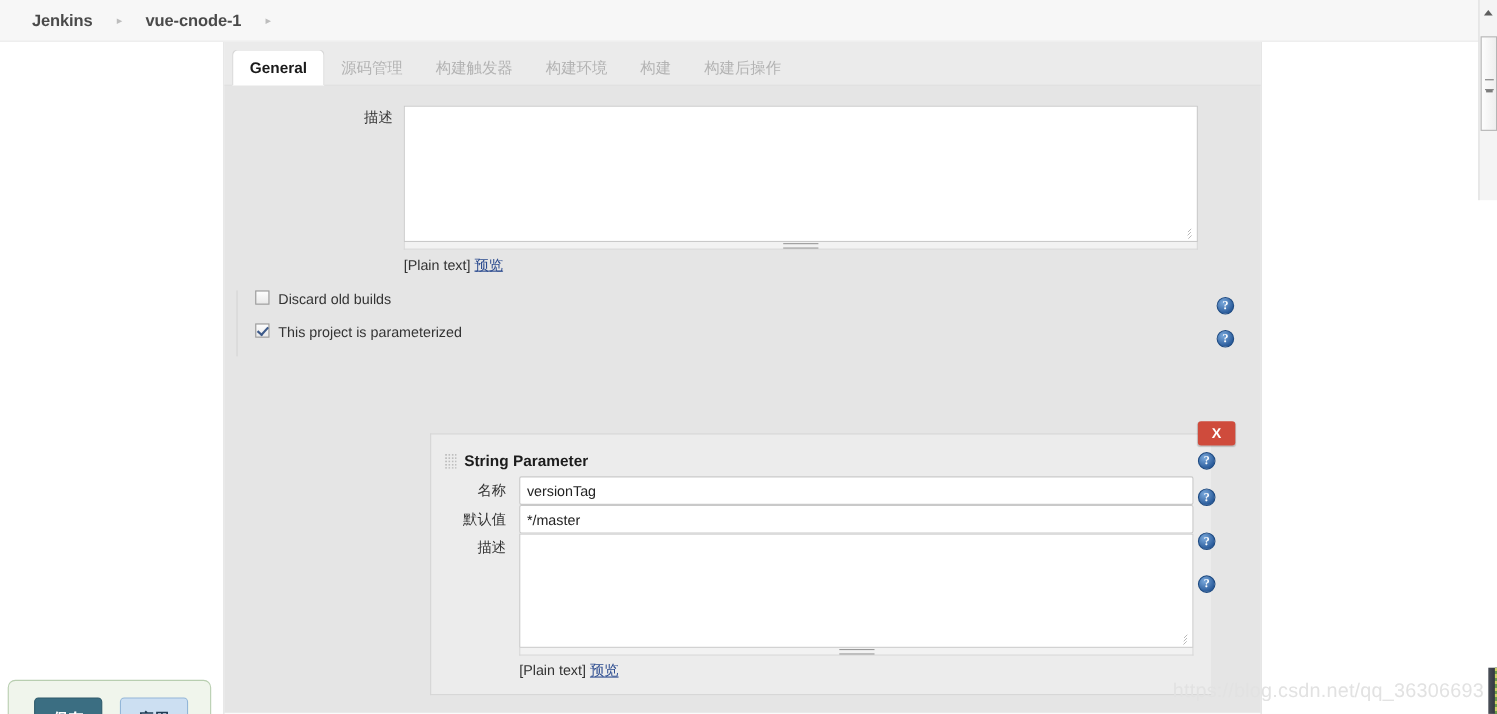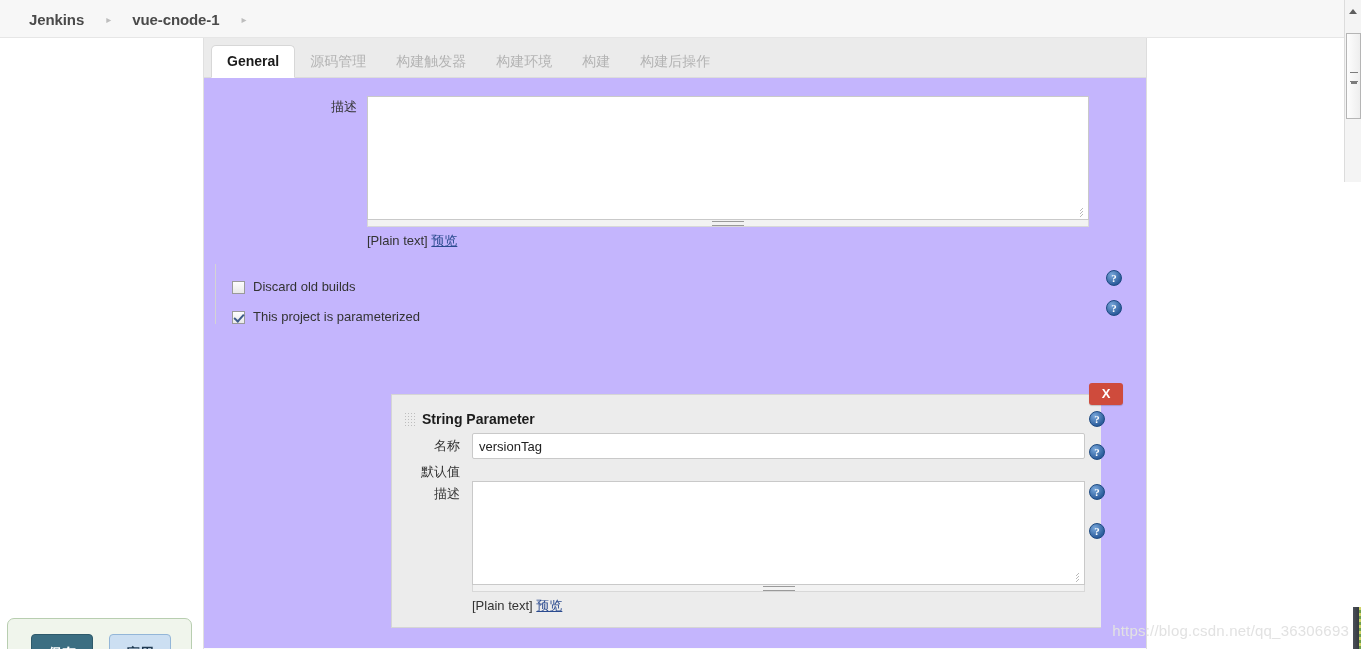--- a/index.html
+++ b/index.html
@@ -98,21 +98,21 @@
     border-radius: 5px 5px 0 0;
     margin-bottom: -1px;
     height: 33px;
     line-height: 31px;
     margin-top: 10px;
   }
 
   
   #form-body {
     position: relative;
-    background: #c4b5fd;
+    background: #e5e5e5;
     height: 570px;
   }
 
   .row-desc {
     display: flex;
     padding-top: 18px;
   }
   .lbl-col {
     width: 163px;
     text-align: right;
@@ -172,21 +172,21 @@
 
   
   .tree-section {
     margin-top: 14px;
     margin-left: 11px;
     border-left: 1px solid #d4d4d4;
     padding-left: 0px;
   }
   .cb-row {
     display: flex;
-    align-items: flex-end;
+    align-items: flex-start;
     height: 30px;
     padding-left: 16px;
     position: relative;
   }
   .cbox {
     width: 13px; height: 13px;
     border: 1px solid #9a9a9a;
     background: linear-gradient(#fdfdfd, #e9e9e9);
     box-sizing: border-box;
     margin-right: 8px;
@@ -364,21 +364,21 @@
     color: #1f3a52;
     border: 1px solid #93b6d8;
     margin-left: 16px;
   }
 
   
   #watermark {
     position: absolute;
     right: 12px;
     bottom: 10px;
-    font-size: 15px;
+    font-size: 18px;
     color: #e2e2e2;
     white-space: nowrap;
     z-index: 5;
     letter-spacing: 0.2px;
   }
 
   
   #scroll-track {
     position: absolute;
     right: 0; top: 0;
@@ -501,20 +501,21 @@
           </div>
 
           <div class="p-row">
             <div class="p-lbl">名称</div>
             <input class="text-input" type="text" value="versionTag" style="">
             <span class="help-icon help-abs" style="left:697px;top:49px;">?</span>
           </div>
 
           <div class="p-row">
             <div class="p-lbl">默认值</div>
+            <input class="text-input" type="text" value="*/master" style="">
             <span class="help-icon help-abs" style="left:697px;top:89px;">?</span>
           </div>
 
           <div class="p-row">
             <div class="p-lbl">描述</div>
             <div>
               <div class="p-textarea">
                 <span class="ta-resize"></span>
               </div>
               <div class="p-splitter"></div>

